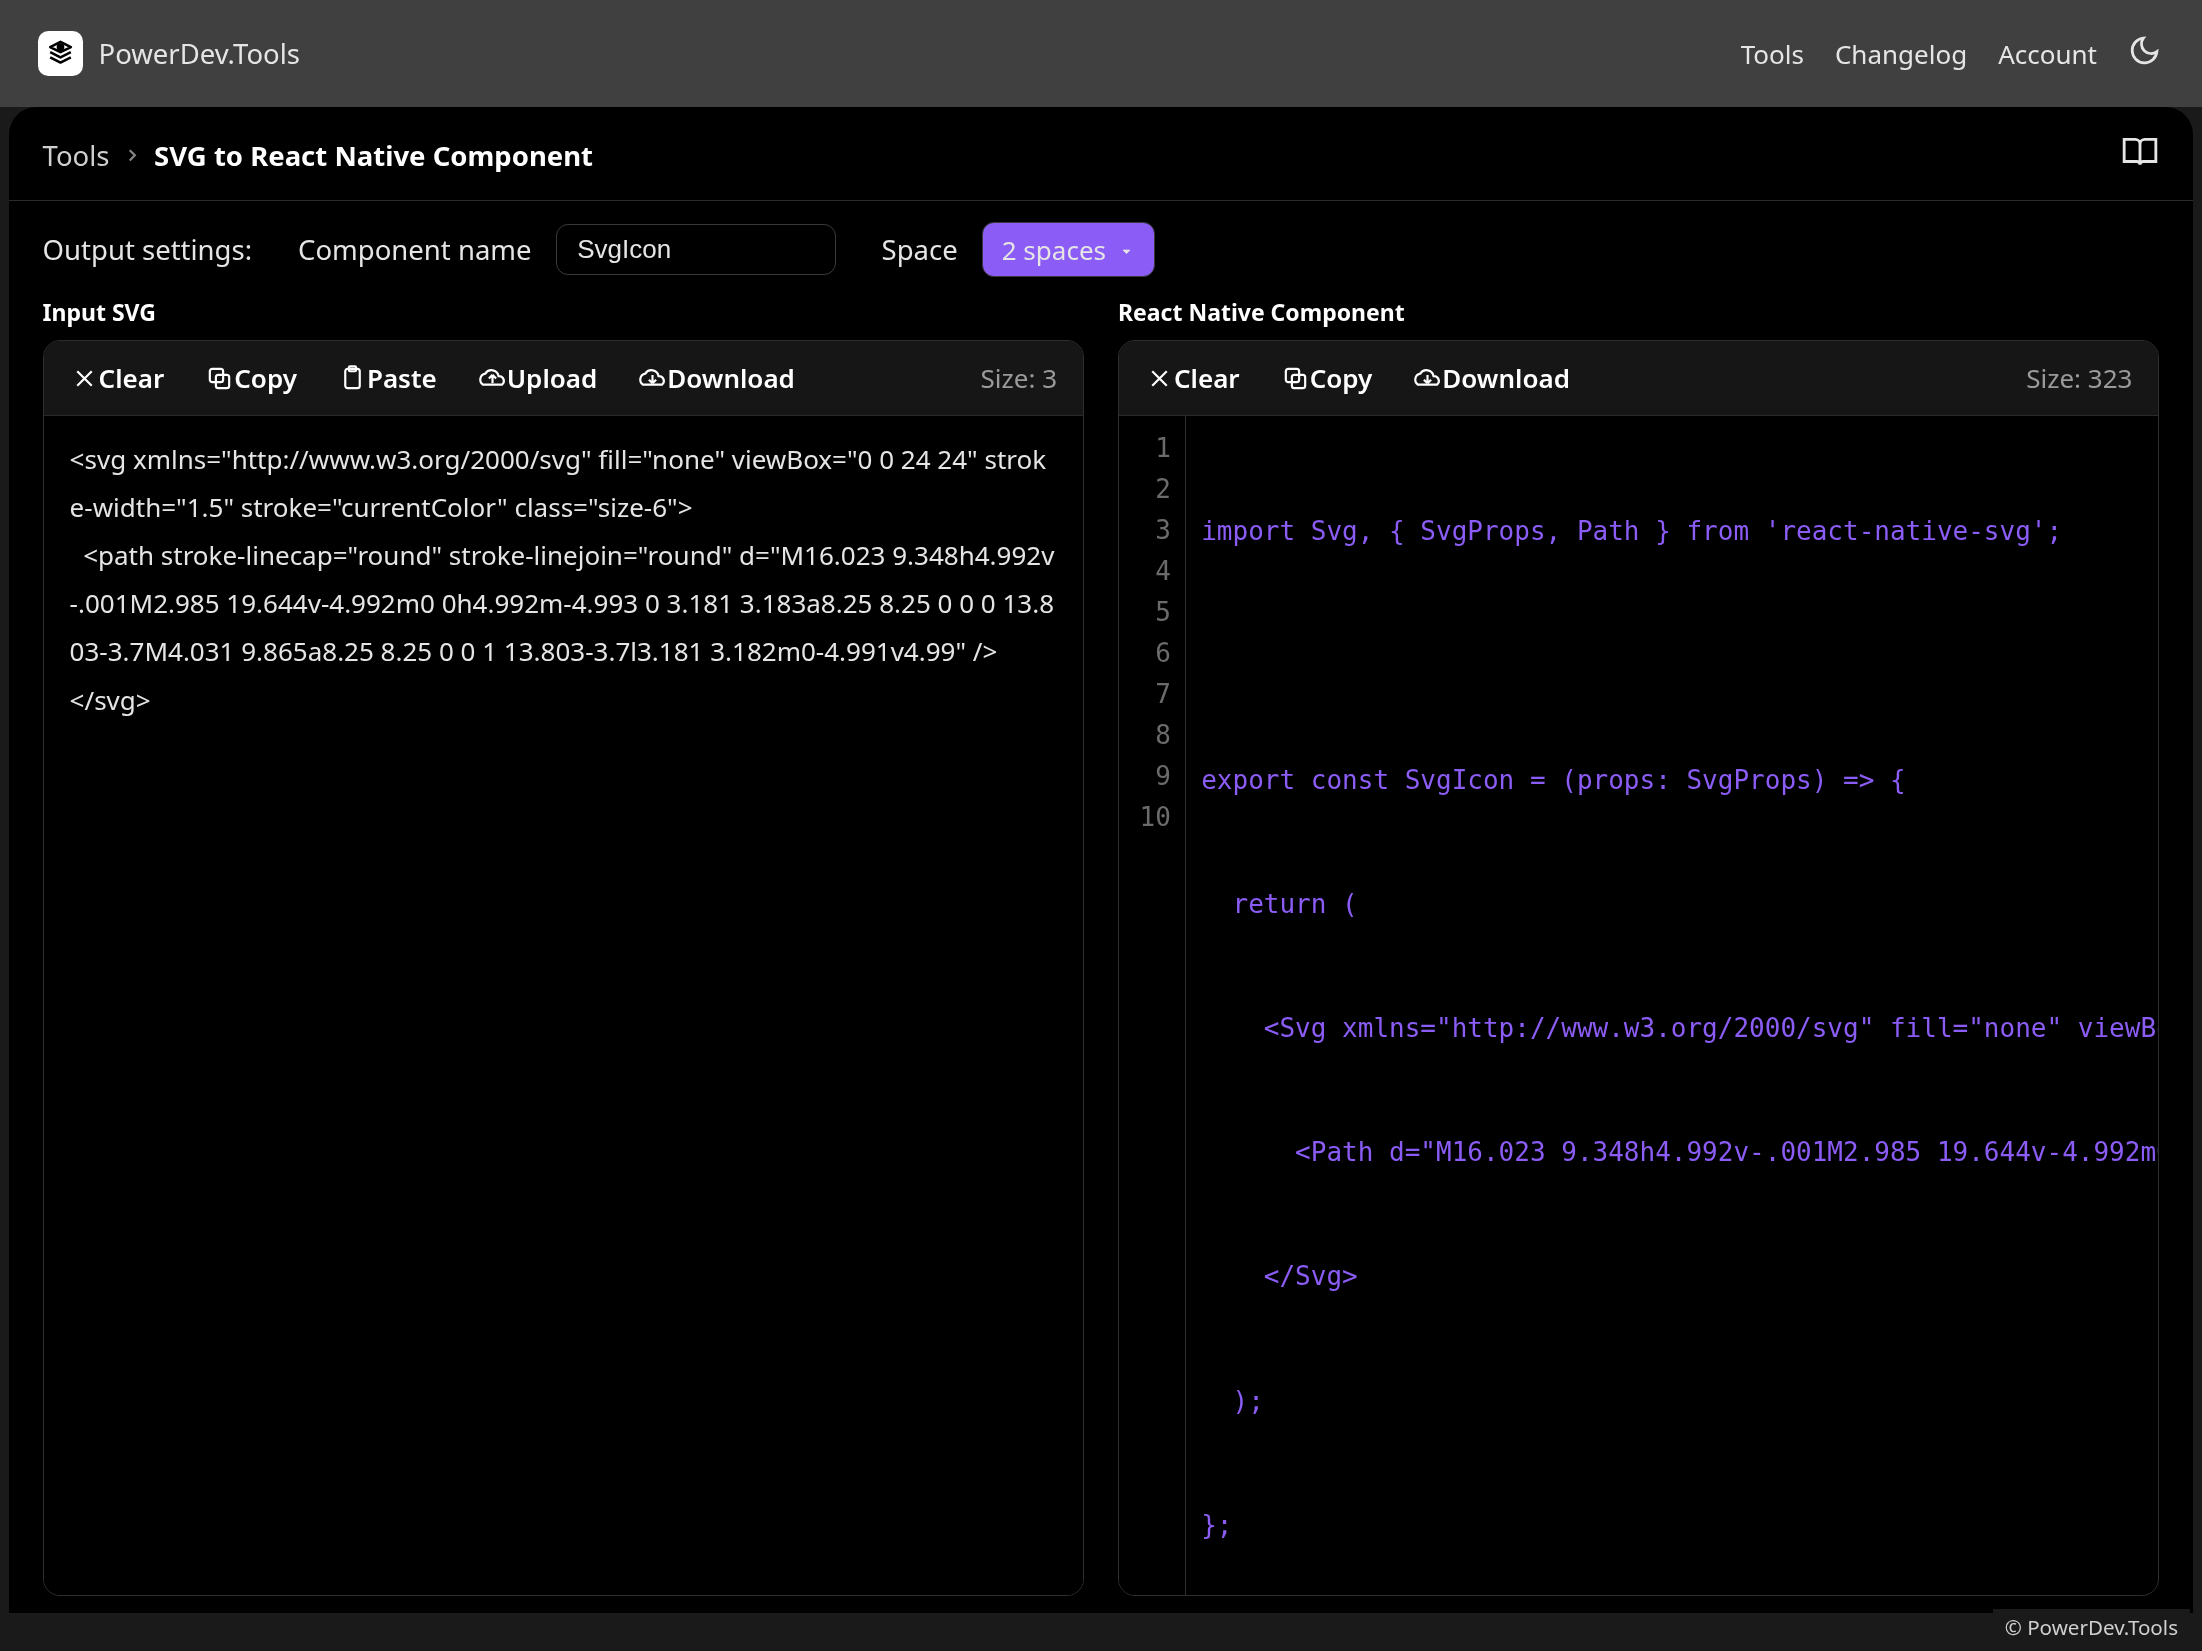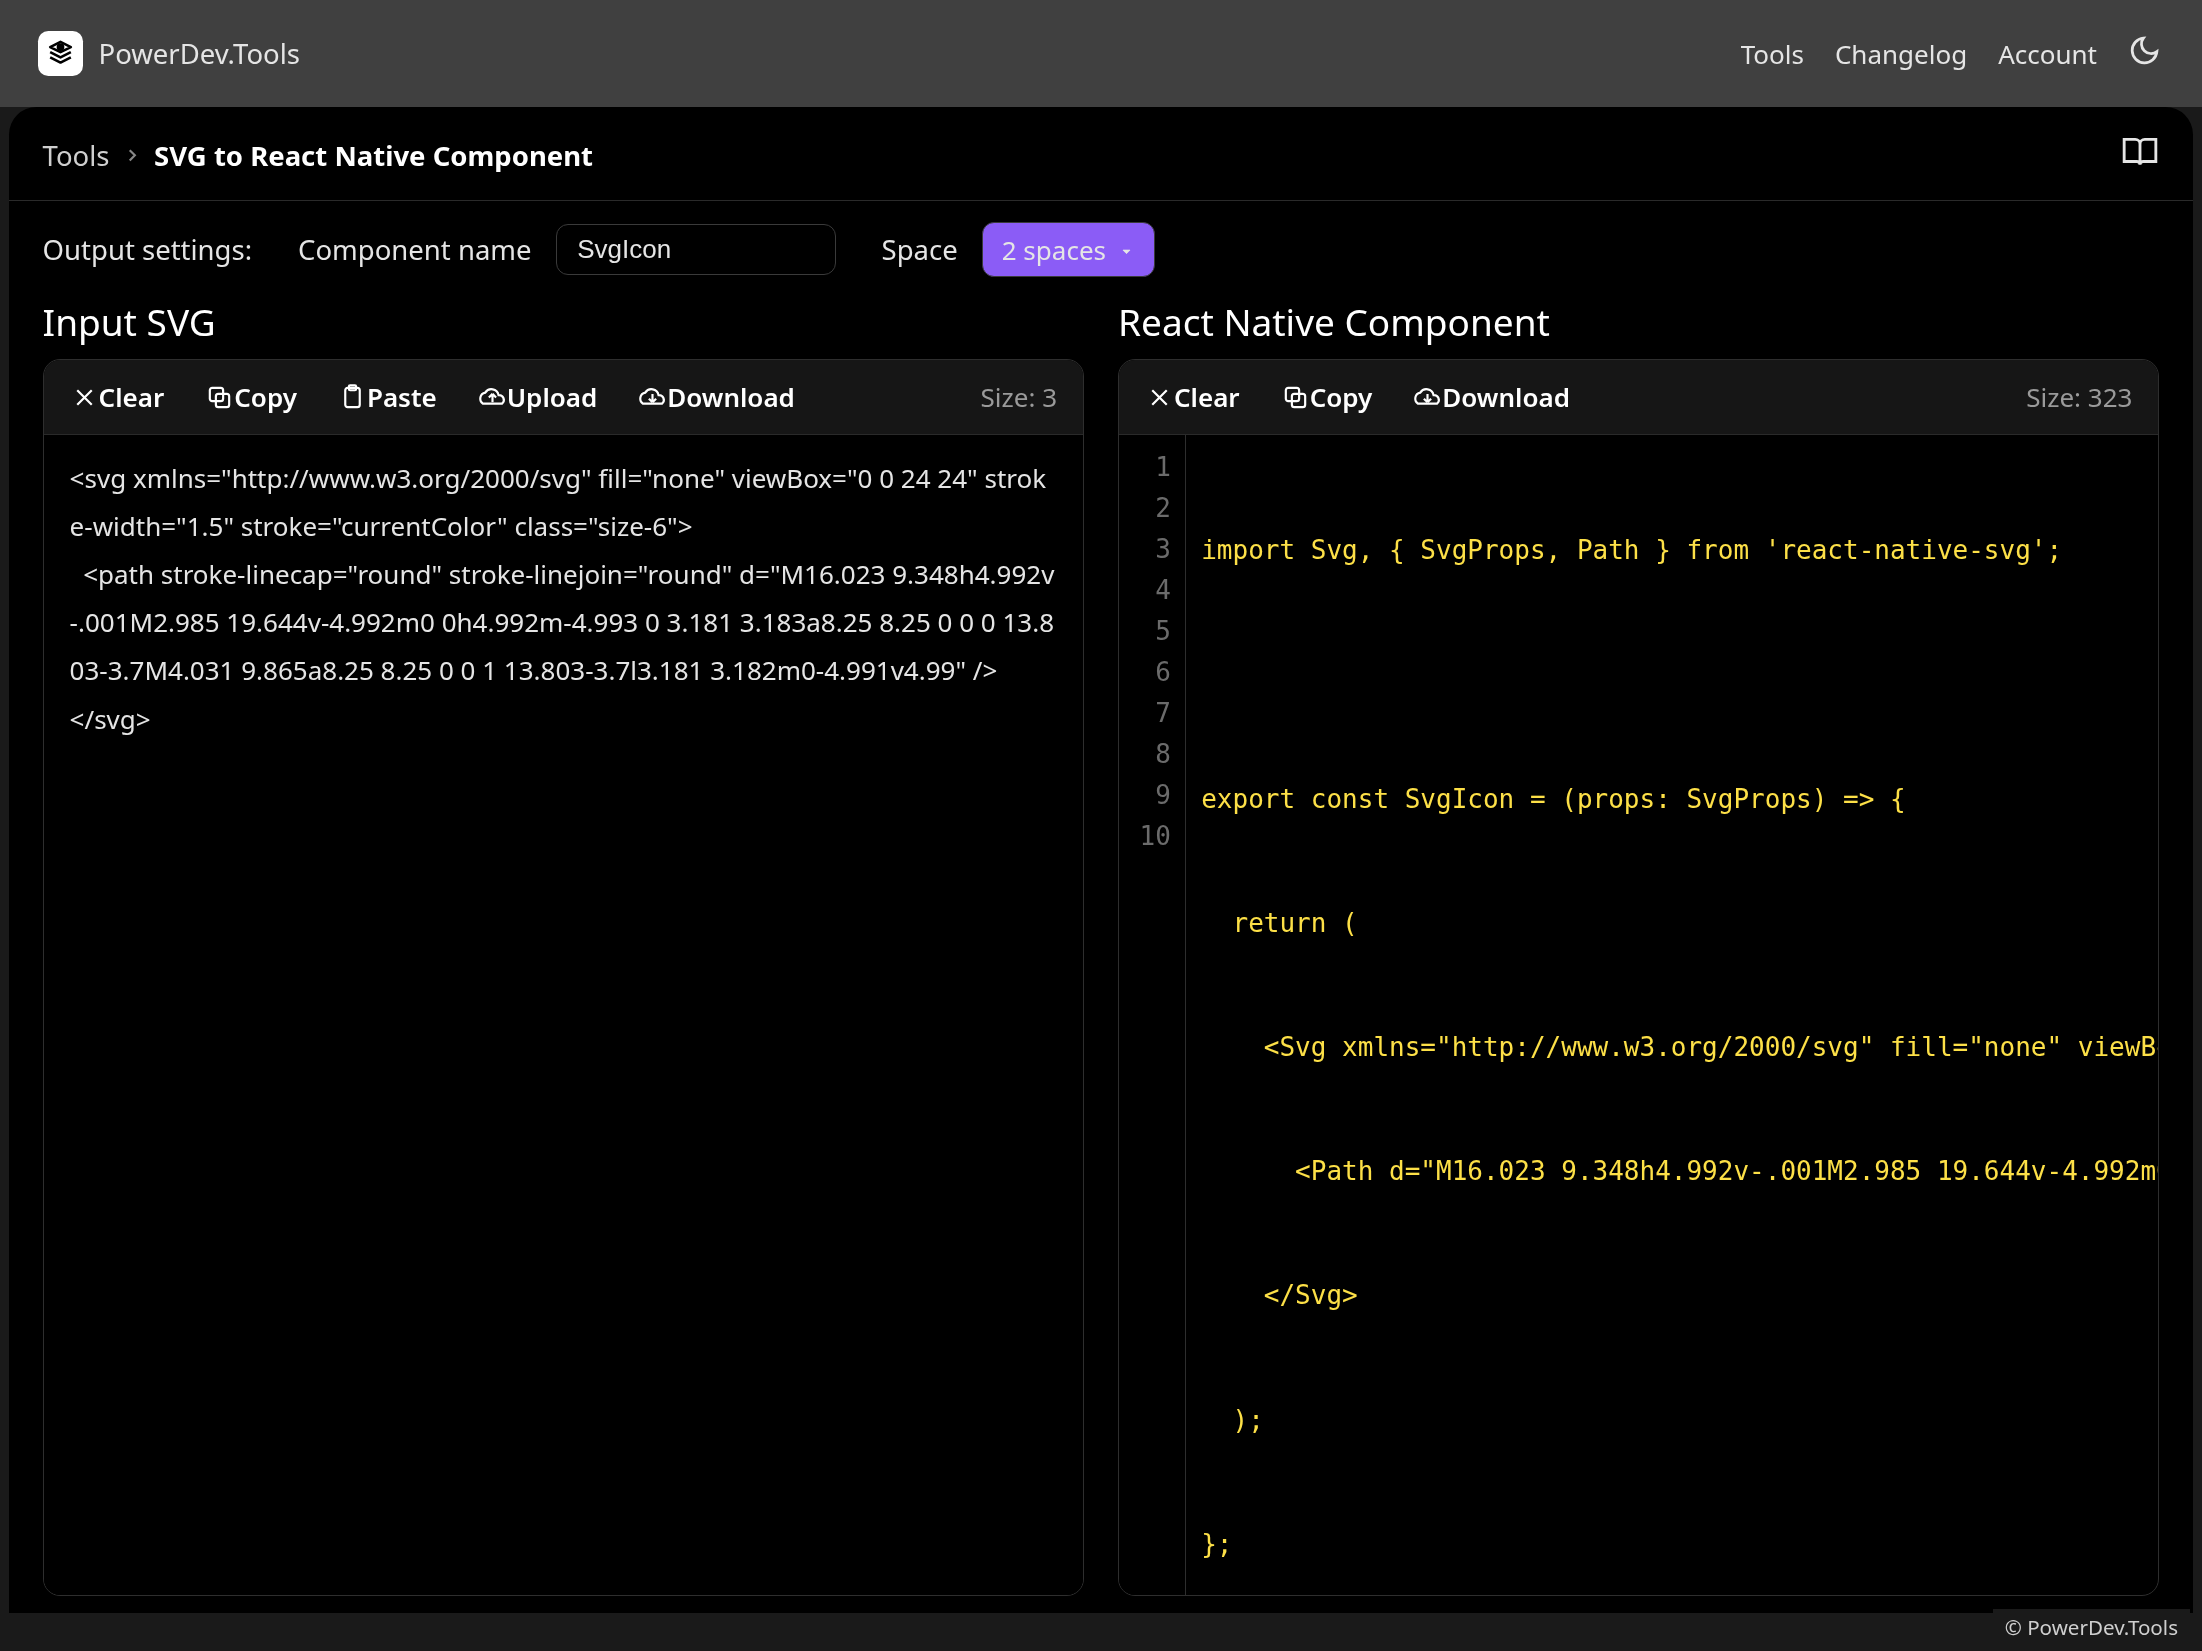--- a/index.html
+++ b/index.html
@@ -113,22 +113,22 @@
     flex: 1;
     min-height: 0;
   }
   .panel {
     flex: 1;
     display: flex;
     flex-direction: column;
     min-width: 0;
   }
   .panel-title {
-    font-size: 37px;
-    font-weight: 400;
+    font-size: 23px;
+    font-weight: 700;
     color: #fff;
     padding: 3.4px 0 12px 0;
   }
   .panel-box {
     flex: 1;
     background: #000;
     border: 0.9px solid #2e2e2e;
     border-radius: 17px;
     display: flex;
     flex-direction: column;
@@ -207,21 +207,21 @@
     background: #000;
     border-right: 0.9px solid #2e2e2e;
     color: #6b6b6b;
     text-align: right;
     padding: 12px 13.8px 12px 20.6px;
     user-select: none;
   }
   .gutter div { height: 41px; line-height: 41px; }
   .code-lines {
     padding: 12px 0 12px 15.5px;
-    color: #fde047;
+    color: #8b5cf6;
     white-space: pre;
     overflow: hidden;
   }
   .code-lines div { height: 41px; line-height: 41px; }
 
   
   .footer {
     position: fixed;
     right: 12px;
     bottom: 7px;

